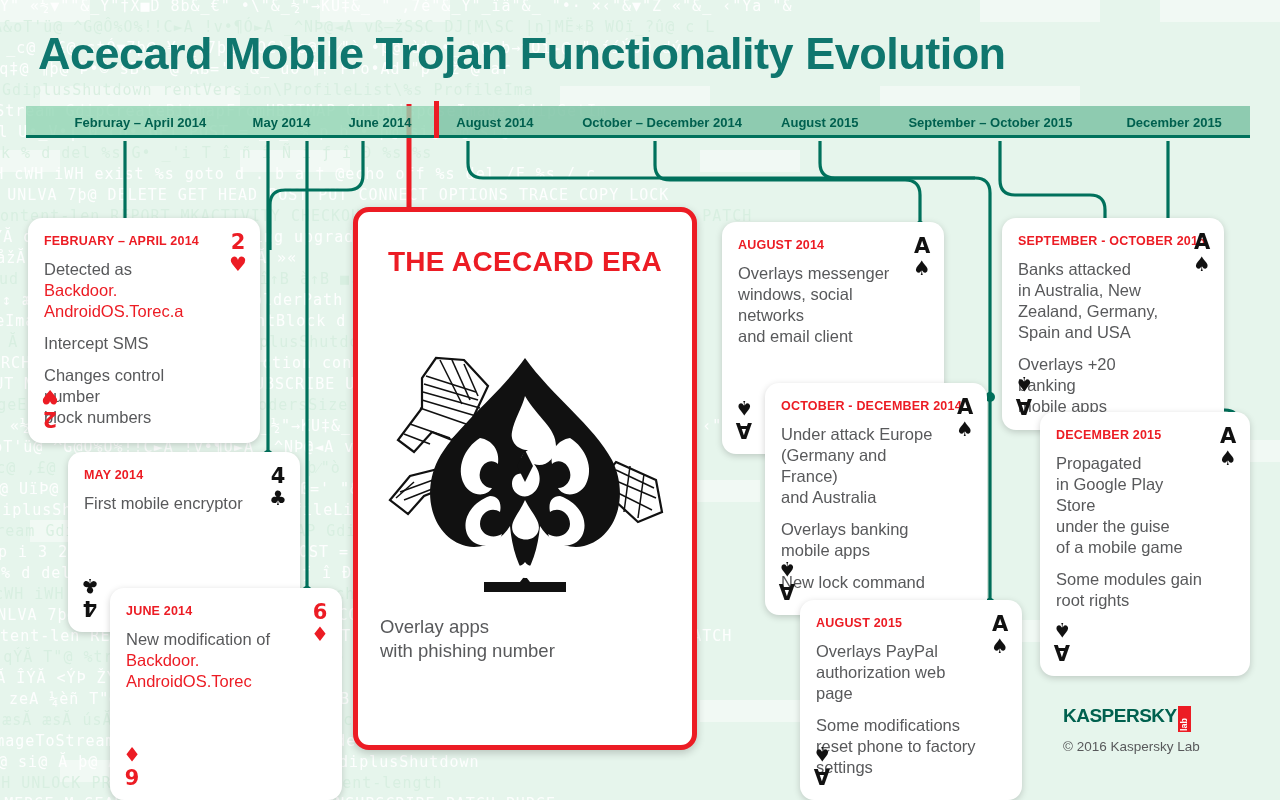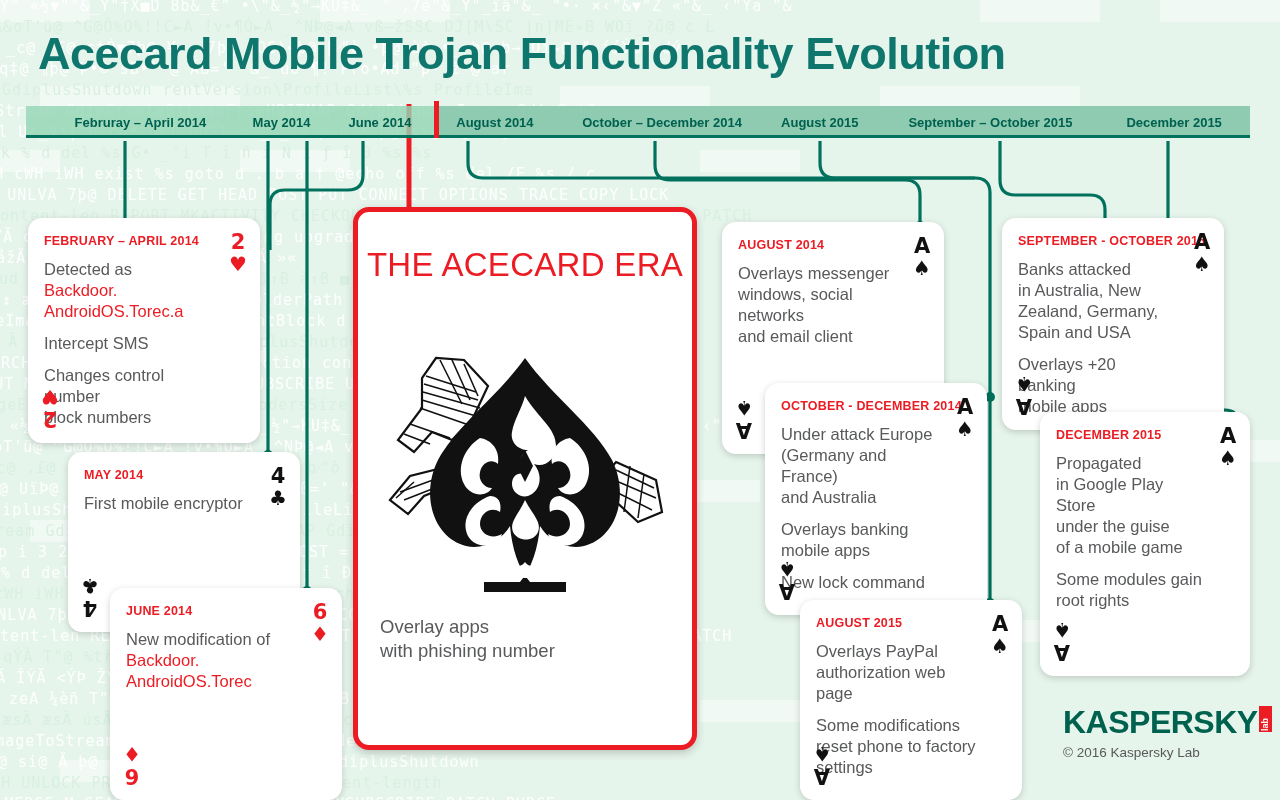--- a/index.html
+++ b/index.html
@@ -145,22 +145,22 @@
     background:#fff;
     border: 5px solid #ec1c24;
     border-radius: 16px;
     z-index: 5;
     box-shadow: 0 3px 9px rgba(0,0,0,.2);
   }
   #hero-title {
     position:absolute; left:0; right:0; top: 34px;
     text-align:center;
     color:#ec1c24;
-    font-size: 33px;
-    font-weight: normal;
+    font-size: 28px;
+    font-weight: bold;
     letter-spacing: .3px;
   }
   #hero-art {
     position:absolute; left:50%; top: 88px;
     transform: translateX(-50%);
     width: 290px; height: 300px;
   }
   #hero-list {
     position:absolute; left: 22px; right: 16px; top: 403px;
   }
@@ -168,21 +168,21 @@
     color:#58595b; font-size: 18.5px; line-height: 24px;
     margin-bottom: 11px; white-space: pre-line;
   }
 
   
   #ks-logo {
     position:absolute; left: 1063px; top: 706px;
     z-index: 6;
   }
   #ks-wordmark {
-    font-size: 32px; font-weight: bold; color:#00614f;
+    font-size: 19px; font-weight: bold; color:#00614f;
     letter-spacing: -0.5px; line-height:1;
     display:inline-block;
   }
   #ks-lab {
     display:inline-block;
     background:#ec1c24; color:#fff;
     font-size: 9px; font-weight:bold;
     padding: 1px 2px;
     writing-mode: vertical-rl;
     transform: rotate(180deg);

